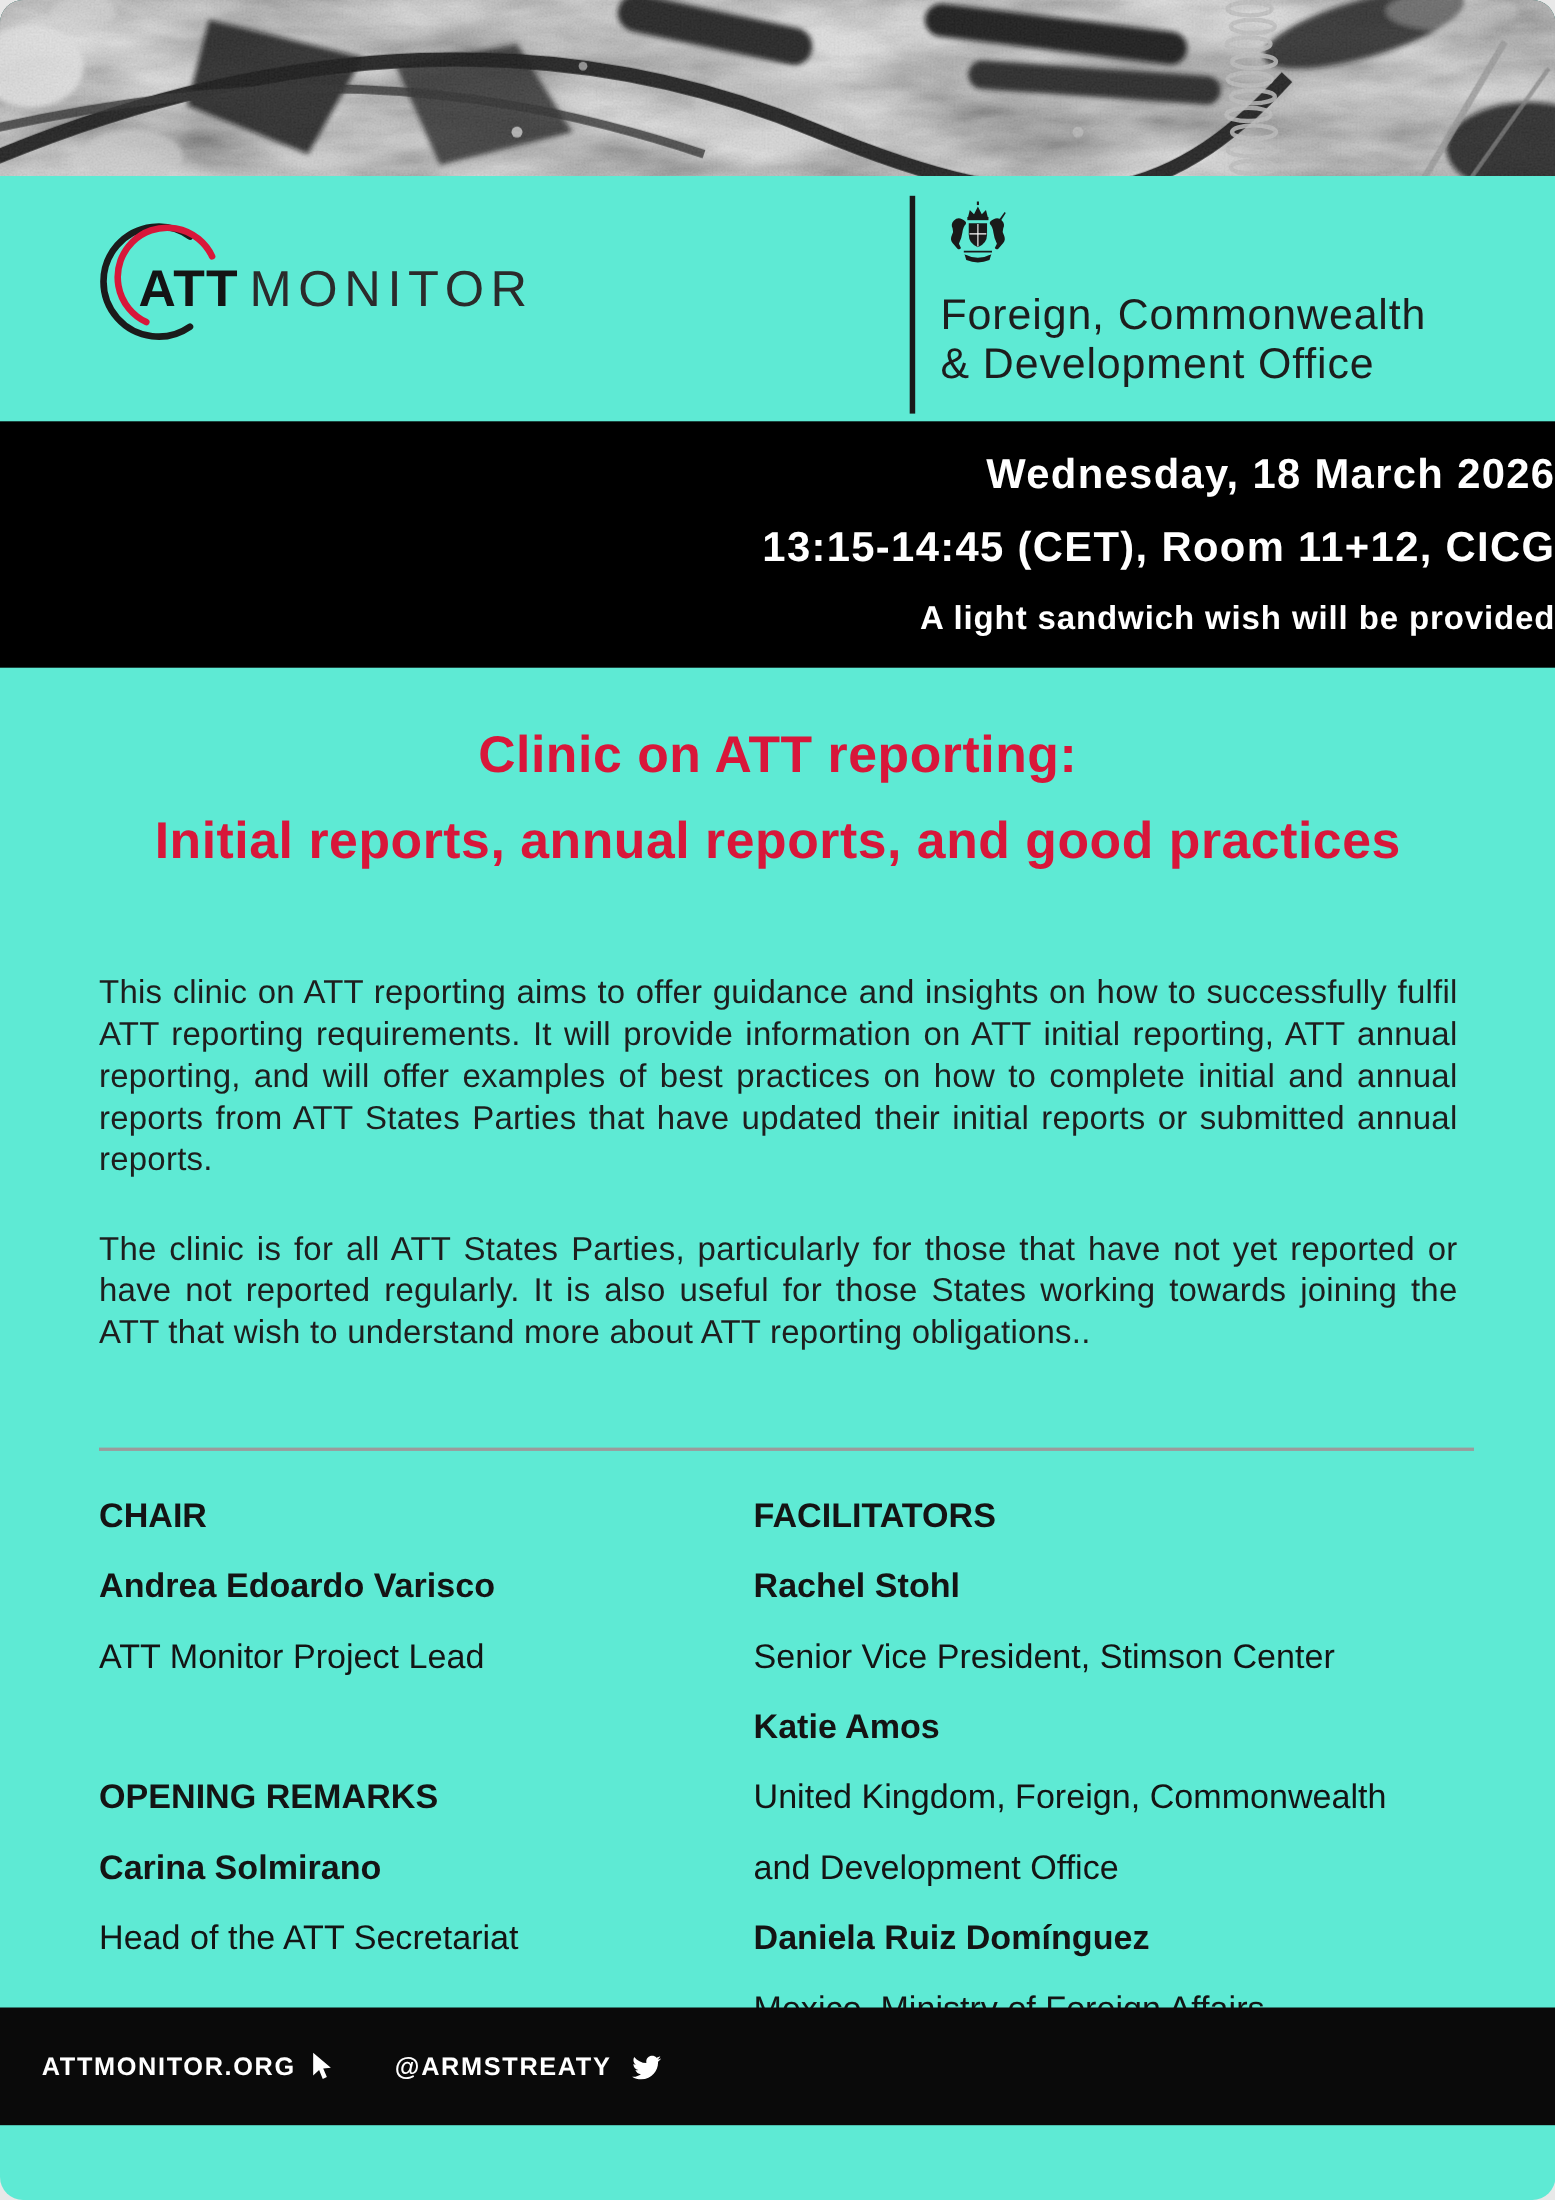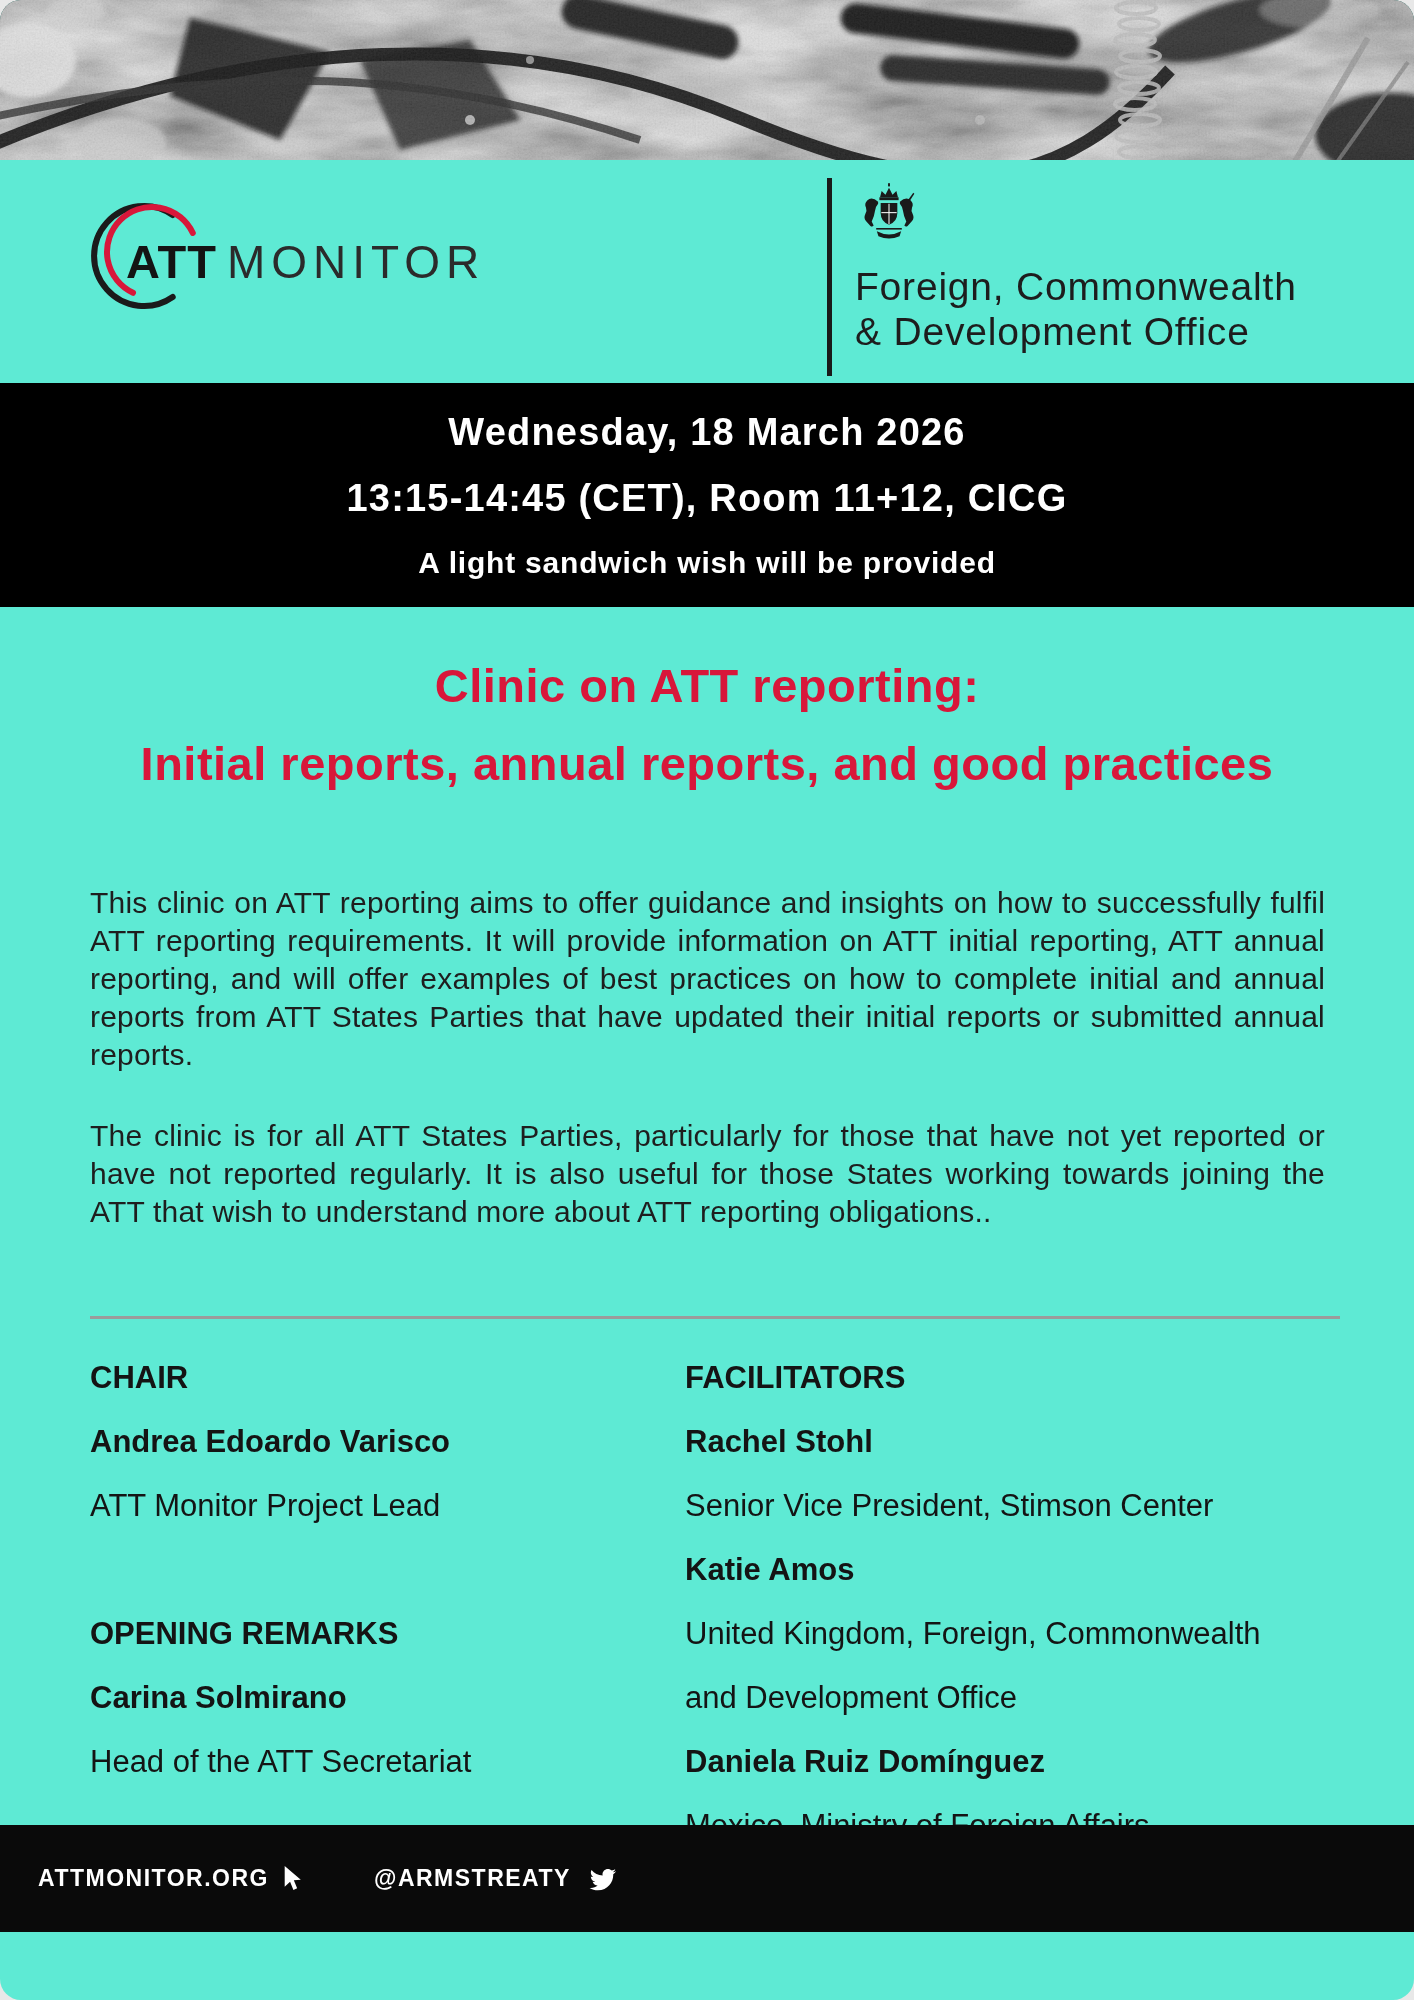--- a/index.html
+++ b/index.html
@@ -23,21 +23,21 @@
   .fcdo{ position:absolute; left:827px; top:178px; display:flex; }
   .fcdo-bar{ width:5px; height:198px; background:#1a1a1a; }
   .fcdo-content{ margin-left:23px; }
   .fcdo-crest{ display:block; width:64px; height:76px; margin:4px 0 6px 2px; }
   .fcdo-text{ font-size:39px; line-height:45px; color:#1d1d1d; letter-spacing:0.8px; }
 
   
   .banner{
     position:absolute; left:0; top:383px; width:1414px; height:224px;
     background:#000; color:#fff; display:flex; flex-direction:column;
-    align-items:center; justify-content:center; text-align:center;
+    align-items:flex-end; justify-content:center; text-align:center;
   }
   .banner-line1,.banner-line2{ font-weight:700; font-size:38px; letter-spacing:1.2px; }
   .banner-line2{ margin-top:23px; }
   .banner-line3{ margin-top:26px; font-weight:700; font-size:30px; letter-spacing:0.8px; }
 
   
   .title{
     position:absolute; left:0; top:647px; width:1414px; text-align:center;
     color:#d8173a; font-weight:700; font-size:47px; line-height:78px; letter-spacing:0.5px;
   }
@@ -68,21 +68,21 @@
   
   .footer{
     position:absolute; left:0; top:1825px; width:1414px; height:107px;
     background:#0a0a0a; color:#fff; display:flex; align-items:center;
     padding-left:38px;
   }
   .footer-item{ display:flex; align-items:center; }
   .footer-text{ font-weight:700; font-size:23px; letter-spacing:1.5px; }
   .cursor-icon{ width:22px; height:27px; margin-left:13px; }
   .twitter-icon{ width:32px; height:27px; margin-left:14px; }
-  .footer-item + .footer-item{ margin-left:70px;text-align:center; }
+  .footer-item + .footer-item{ margin-left:55px;text-align:center; }
 </style>
 </head>
 <body>
 
 <div class="page">
 
   <div class="hero">
     <svg viewBox="0 0 1414 160" preserveAspectRatio="none">
       <defs>
         <filter id="clouds" x="0" y="0" width="100%" height="100%">

